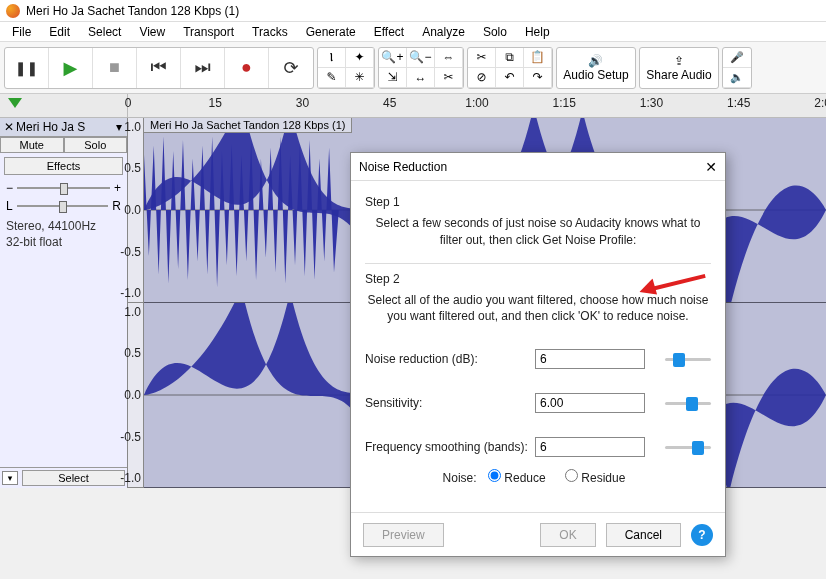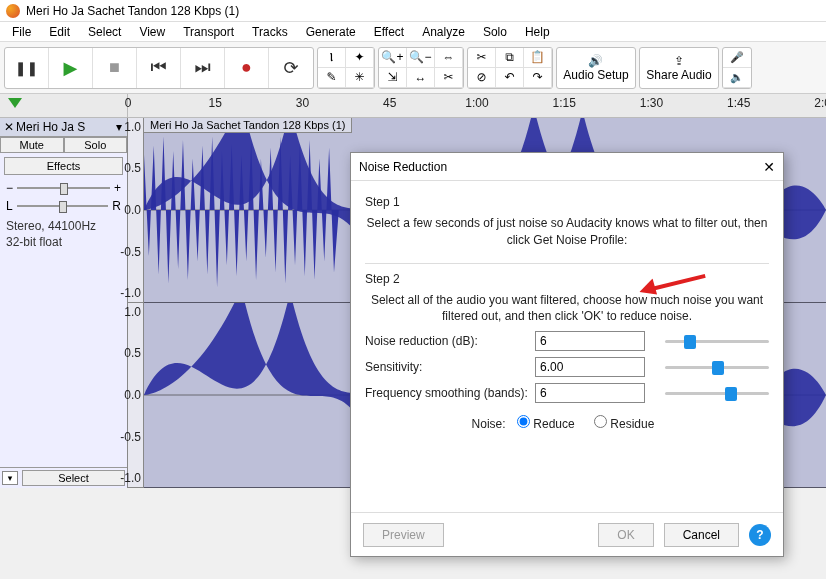--- a/index.html
+++ b/index.html
@@ -43,29 +43,29 @@
 .selectrow .dd2 { width:16px; height:14px; border:1px solid #888; background:#fff; margin-right:4px; cursor:pointer; display:flex; align-items:center; justify-content:center; font-size:9px;}
 .selectrow button { flex:1; font-size:11px; padding:1px 0; background:#f0f0f0; border:1px solid #999; cursor:pointer;}
 .wavecol { width:16px; background:#e8e8f0; border-right:1px solid #888; display:flex; flex-direction:column;}
 .wavecol .scalecell { flex:1; position:relative; border-bottom:1px solid #888; font-size:10px; color:#222;}
 .wavecol .scalecell span { position:absolute; right:2px; transform:translateY(-50%);}
 .waves { flex:1; background:#bdbfd8; position:relative; display:flex; flex-direction:column; overflow:hidden;}
 .waves .tracklabel { position:absolute; top:0; left:0; background:#d9dbe8; padding:1px 6px; font-size:11px; border:1px solid #888; border-top:none; border-left:none; z-index:2;}
 .wave { flex:1; border-bottom:1px solid #556; position:relative;}
 .wave svg { position:absolute; inset:0; width:100%; height:100%;}
 
-.dialog { position:absolute; left:350px; top:152px; width:434px; height:405px; background:#fff; border:1px solid #888; box-shadow: 3px 3px 12px rgba(0,0,0,0.3); display:flex; flex-direction:column;}
+.dialog { position:absolute; left:350px; top:152px; width:376px; height:405px; background:#fff; border:1px solid #888; box-shadow: 3px 3px 12px rgba(0,0,0,0.3); display:flex; flex-direction:column;}
 .dialog .dtitle { height:28px; display:flex; align-items:center; padding:0 8px; border-bottom:1px solid #ddd; font-size:12px;}
 .dialog .dtitle .x { margin-left:auto; cursor:pointer; font-size:14px;}
 .dialog .dbody { flex:1; padding:10px 14px; color:#222; font-size:12px; overflow:hidden;}
 .dialog .step { font-weight:400; margin-top:4px;}
 .dialog .steptxt { margin-top:6px; line-height:1.4;text-align:center;}
 .dialog .gnp { display:block; margin:14px auto 2px auto; padding:5px 16px; border:2px solid #1a6fb0; background:#fff; color:#000; cursor:pointer; font-size:12px;}
 .dialog hr { margin:14px 0 8px 0; border:none; border-top:1px solid #ddd;}
-.dialog .row { display:flex; align-items:center; margin-top:6px;}
+.dialog .row { display:flex; align-items:center; margin-top:24px;}
 .dialog .row label { width:170px;}
 .dialog .row input[type=text] { width:110px; padding:2px 4px; border:1px solid #888;}
 .dialog .row .slider { flex:1; margin-left:20px; position:relative; height:16px;}
 .dialog .row .slider::before{content:"";position:absolute;left:0;right:0;top:7px;height:3px;background:#c8c8c8;border-radius:2px;}
 .dialog .row .slider .thumb{position:absolute;top:2px;width:12px;height:14px;background:#1a8fe6;border-radius:2px;}
 .dialog .radios { margin-top:12px; text-align:center;}
 .dialog .radios label { margin:0 8px; cursor:pointer;}
 .dialog .dfoot { height:44px; border-top:1px solid #ddd; display:flex; align-items:center; padding:0 12px; gap:10px;}
 .dialog .dfoot button { padding:4px 18px; background:#f3f3f3; border:1px solid #bbb; cursor:pointer; font-size:12px;}
 .dialog .dfoot button[disabled] { color:#999;}

